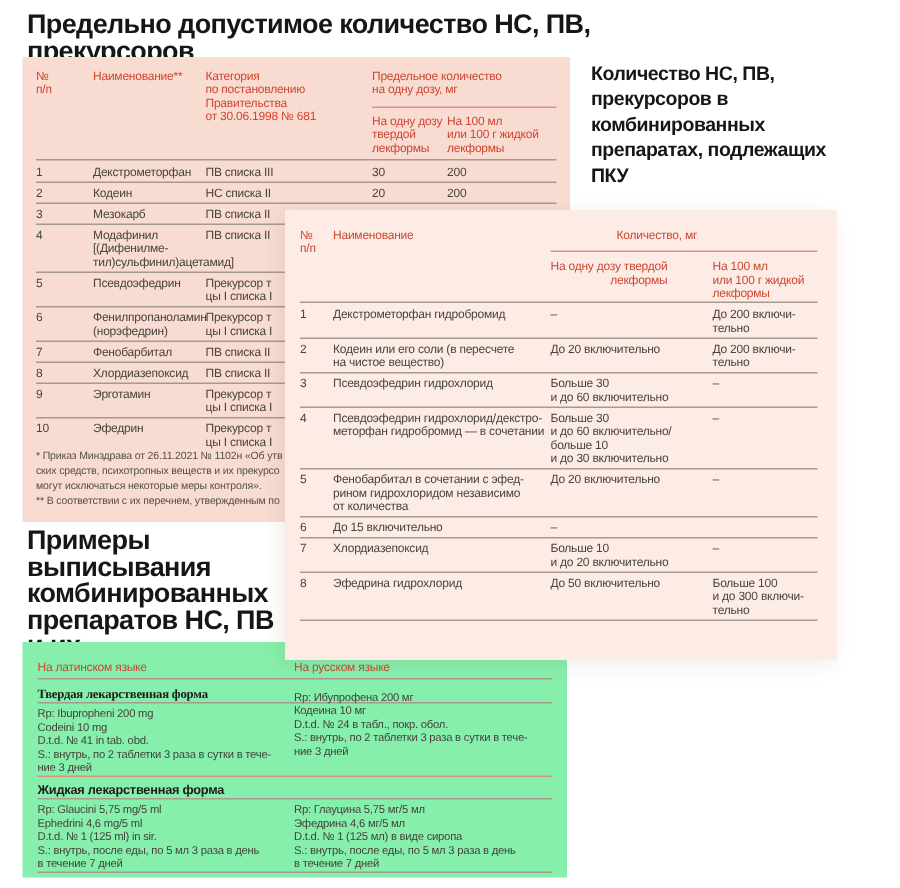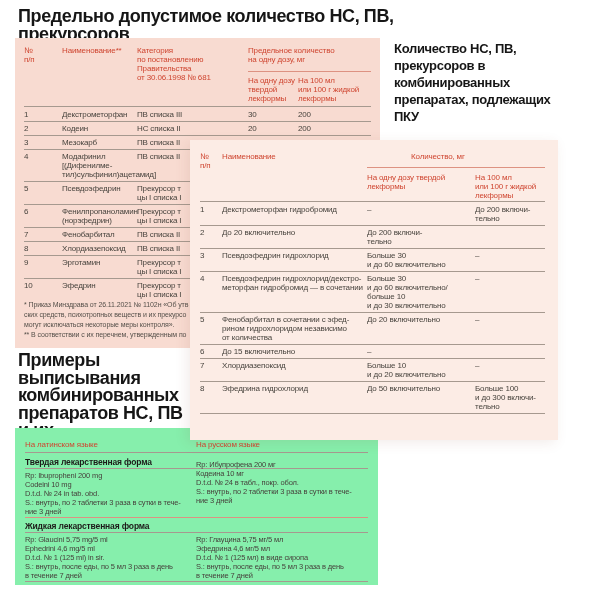--- a/index.html
+++ b/index.html
@@ -169,37 +169,39 @@
 комбинированных
 препаратов НС, ПВ и их
 прекурсоров</div>
 
   <div class="tablebox t2">
     <div class="abs hdr" style="left:10px; top:12px;">№
 п/п</div>
     <div class="abs hdr" style="left:32px; top:12px;">Наименование</div>
     <div class="abs hdr" style="left:177px; top:12px;padding-left:44px;">Количество, мг</div>
     <div class="rline" style="left:177px; top:27px; width:178px;"></div>
-    <div class="abs hdr" style="left:177px; top:33px;">На одну дозу твердой
+    <div class="abs hdr" style="left:177px; top:33px;text-align:right;">На одну дозу твердой
 лекформы</div>
     <div class="abs hdr" style="left:285px; top:33px;">На 100 мл
 или 100 г жидкой
 лекформы</div>
     <div class="hline" style="left:10px; top:61px; width:345px;"></div>
 
     <div class="t2-rows">
       <div class="t2-row">
         <div class="cell">1</div>
         <div class="cell">Декстрометорфан гидробромид</div>
         <div class="cell">–</div>
         <div class="cell">До 200 включи-
 тельно</div>
       </div>
       <div class="t2-row">
         <div class="cell">2</div>
+        <div class="cell">Кодеин или его соли (в пересчете
+на чистое вещество)</div>
         <div class="cell">До 20 включительно</div>
         <div class="cell">До 200 включи-
 тельно</div>
       </div>
       <div class="t2-row">
         <div class="cell">3</div>
         <div class="cell">Псевдоэфедрин гидрохлорид</div>
         <div class="cell">Больше 30
 и до 60 включительно</div>
         <div class="cell">–</div>
@@ -243,25 +245,25 @@
 тельно</div>
       </div>
     </div>
   </div>
 
   <div class="tablebox t3">
     <div class="abs rx-label" style="left:10px; top:12px;">На латинском языке</div>
     <div class="abs rx-label" style="left:181px; top:12px;">На русском языке</div>
     <div class="hline" style="left:10px; top:24px; width:343px;"></div>
 
-    <div class="abs rx-section" style="left:10px; top:29px;">Твердая лекарственная форма</div>
+    <div class="abs rx-section" style="left:10px; top:29px;font-family:Liberation Serif, serif;">Твердая лекарственная форма</div>
     <div class="hline" style="left:10px; top:40px; width:343px;"></div>
     <div class="abs rx-text" style="left:10px; top:43px; width:168px;">Rp: Ibupropheni 200 mg
 Codeini 10 mg
-D.t.d. № 24 in tab. obd.
+D.t.d. № 41 in tab. obd.
 S.: внутрь, по 2 таблетки 3 раза в сутки в тече-
 ние 3 дней</div>
     <div class="abs rx-text" style="left:181px; top:32px; width:172px;">Rp: Ибупрофена 200 мг
 Кодеина 10 мг
 D.t.d. № 24 в табл., покр. обол.
 S.: внутрь, по 2 таблетки 3 раза в сутки в тече-
 ние 3 дней</div>
 
     <div class="rline" style="left:10px; top:89px; width:343px;"></div>
     <div class="abs rx-section" style="left:10px; top:93px;">Жидкая лекарственная форма</div>

